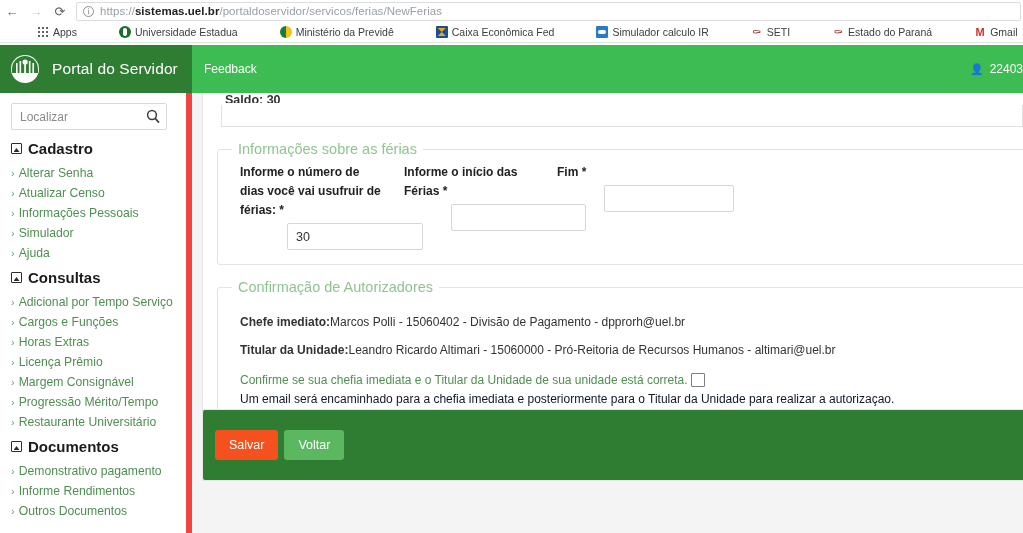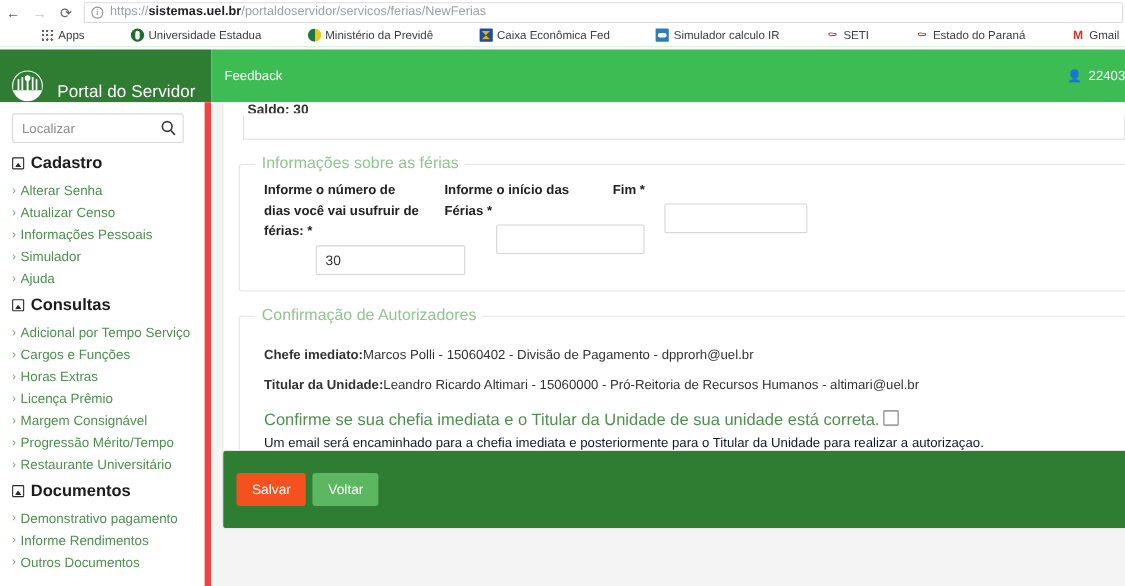--- a/index.html
+++ b/index.html
@@ -113,21 +113,21 @@
   .ico-carrefour { background: transparent; color: #2b5fa8; font-size: 10px;
     line-height: 12px; text-align: center; }
 
   
   #app { position: absolute; left: 0; top: 45px; width: 1023px; height: 488px;
     background: #f3f3f3; }
 
   #brand-bar {
     position: absolute; left: 0; top: 0; width: 192px; height: 48px;
     background: #2e7d32;
-    display: flex; align-items: flex-end; padding-left: 10px;
+    display: flex; align-items: center; padding-left: 10px;
   }
   #brand-logo { width: 30px; height: 30px; flex: 0 0 30px; position: relative; }
   #brand-title {
     margin-left: 12px; color: #fff; font-size: 15.5px; font-weight: normal;
     letter-spacing: 0.1px; white-space: nowrap;
   }
 
   #topbar {
     position: absolute; left: 192px; top: 0; width: 831px; height: 48px;
     background: #3ebc54;
@@ -257,21 +257,21 @@
   .field.fim .field-label { line-height: 19px; }
   .field.fim .field-input { width: 130px; margin-top: 3px; }
 
   .auth-line {
     font-size: 12px; color: #333; padding-left: 8px; margin: 14px 0 0 0;
   }
   .auth-line b { font-weight: bold; }
   .confirm-row {
     display: flex; 
     padding-left: 8px; margin-top: 16px;
-    font-size: 15px; color: #4e8f50;
+    font-size: 12px; color: #4e8f50;
   }
   .confirm-cb {
     width: 14px; height: 14px; margin-left: 3px;
     border: 1px solid #7d7d7d; background: #fff; border-radius: 1px;
     flex: 0 0 14px;
   }
   .note-line {
     font-size: 12px; color: #0f172a; padding-left: 8px; margin-top: 5px;
   }
 

